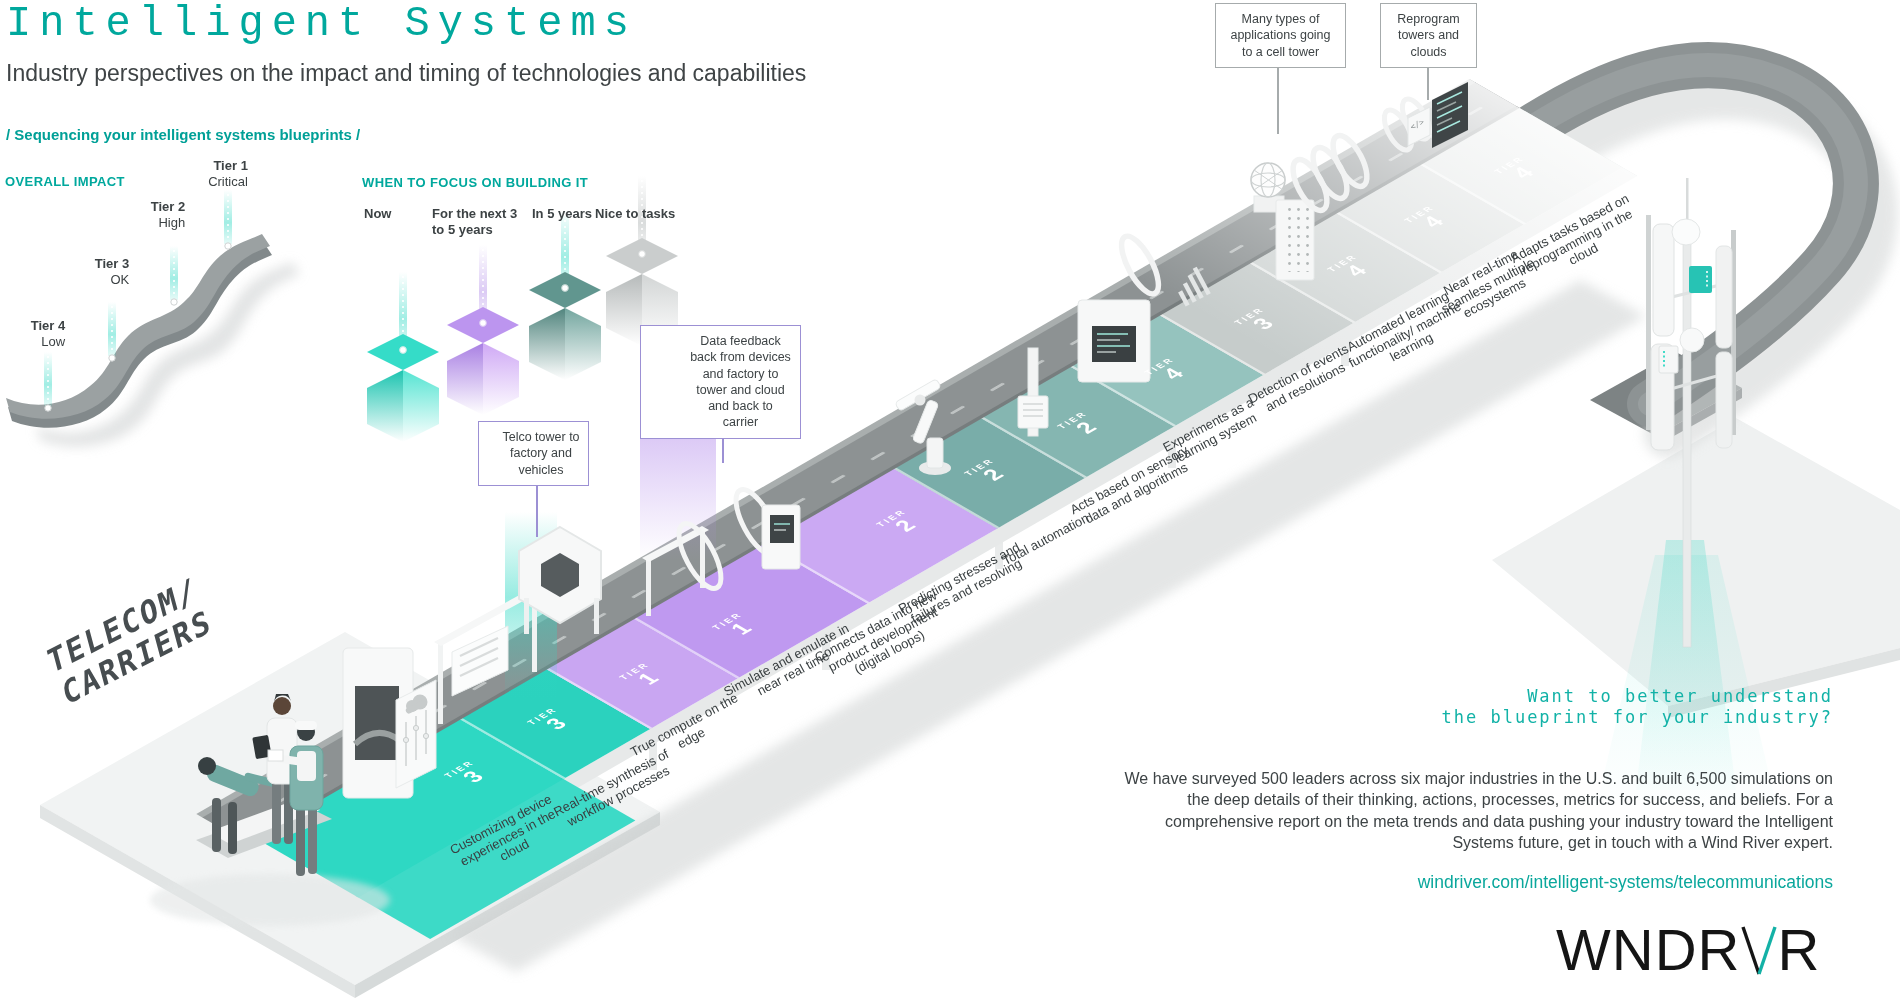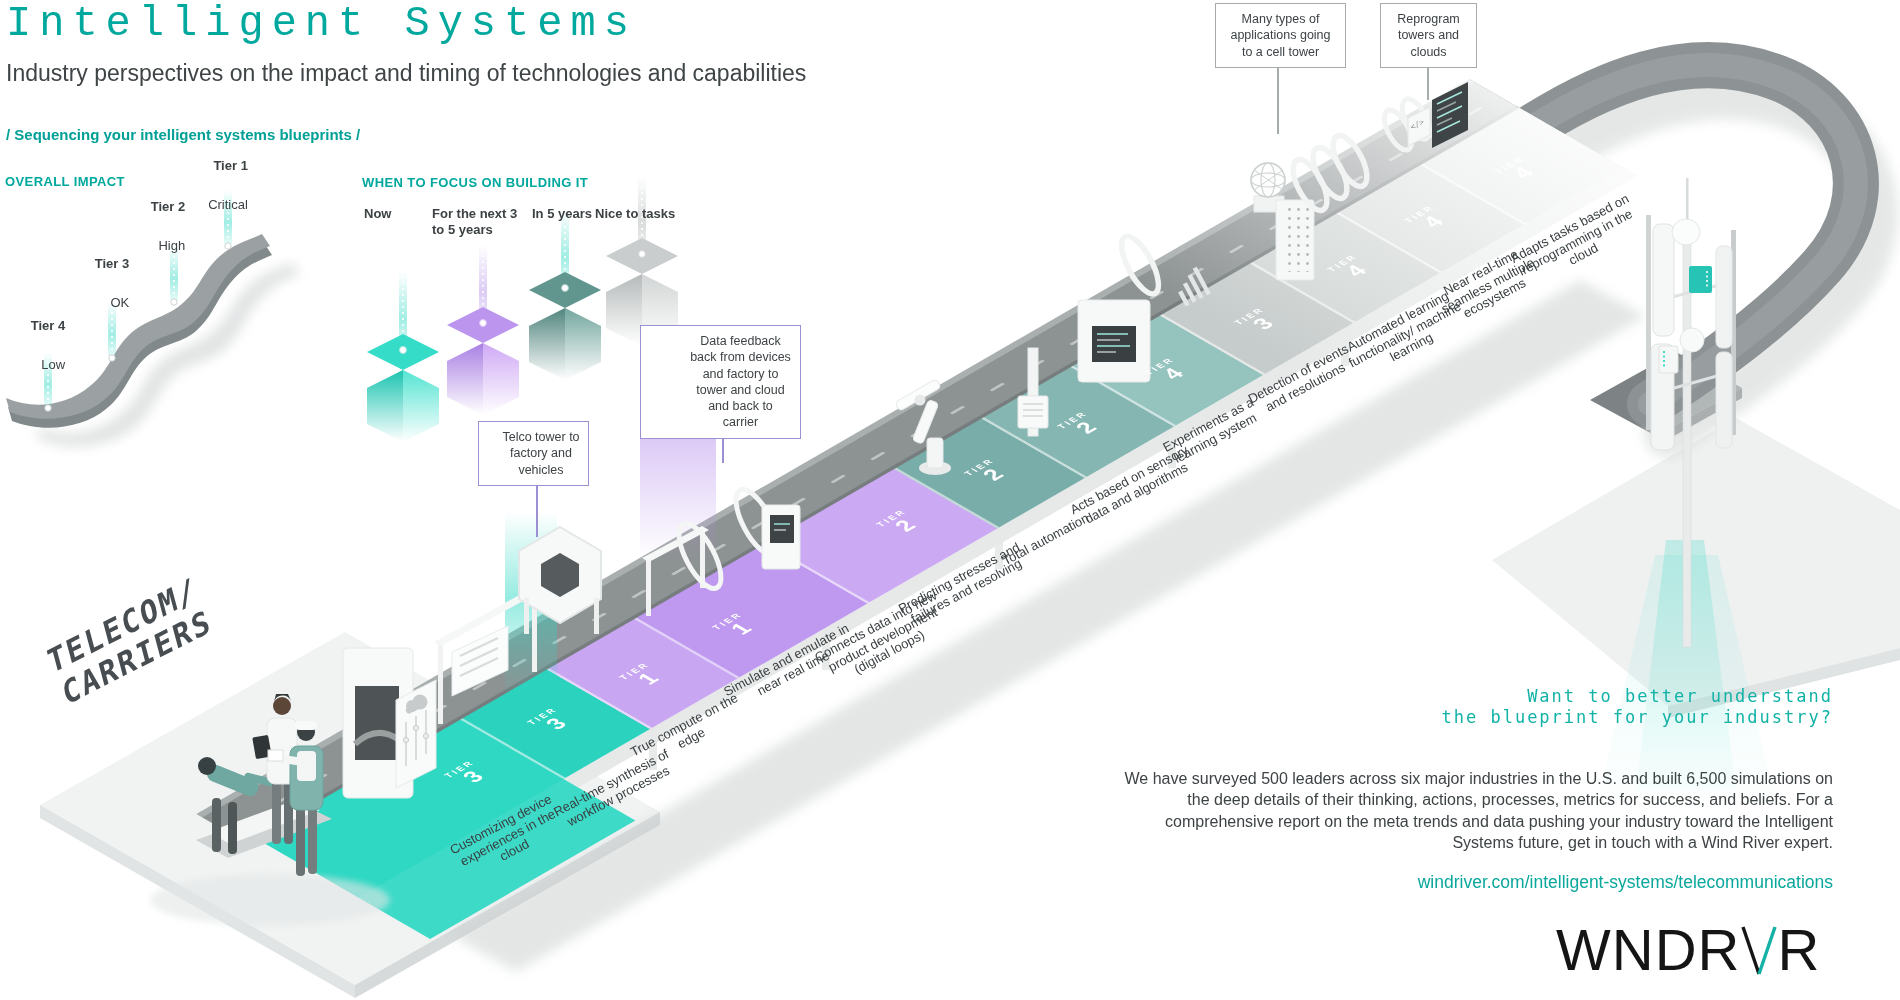--- a/index.html
+++ b/index.html
@@ -9,21 +9,21 @@
 
   .title{position:absolute;left:6px;top:0px;font-family:Liberation Mono, monospace;
          font-size:42px;letter-spacing:8px;color:#00a89d;font-weight:400;white-space:nowrap;}
   .subtitle{position:absolute;left:6px;top:60px;font-size:23px;color:#3f4446;}
   .breadcrumb{position:absolute;left:6px;top:126px;font-size:15px;font-weight:700;color:#00a097;}
 
   .sec-heading{position:absolute;font-weight:700;font-size:13px;letter-spacing:.4px;color:#00a89d;white-space:nowrap;}
 
   .imp-tier{position:absolute;text-align:right;transform:translate(-50%,0);line-height:1.22;}
   .imp-tier .nm{display:block;font-weight:700;font-size:13px;color:#3c4244;}
-  .imp-tier .lv{display:block;font-size:13px;color:#3c4244;margin-top:23px;}
+  .imp-tier .lv{display:block;font-size:13px;color:#3c4244;}
 
   .tim-label{position:absolute;text-align:left;transform:translate(-50%,0);
              font-weight:700;font-size:13px;color:#3c4244;line-height:1.25;}
 
   .callout{position:absolute;background:#fff;border:1.5px solid #a6abac;padding:7px 8px;
            font-size:12.5px;line-height:1.3;text-align:center;color:#3d4345;box-sizing:border-box;z-index:5;}
   .callout.purple{border-color:#9c90d4;}
   .connector{position:absolute;width:1.5px;background:#a6abac;z-index:4;}
   .connector.purple{background:#9c90d4;}
 

